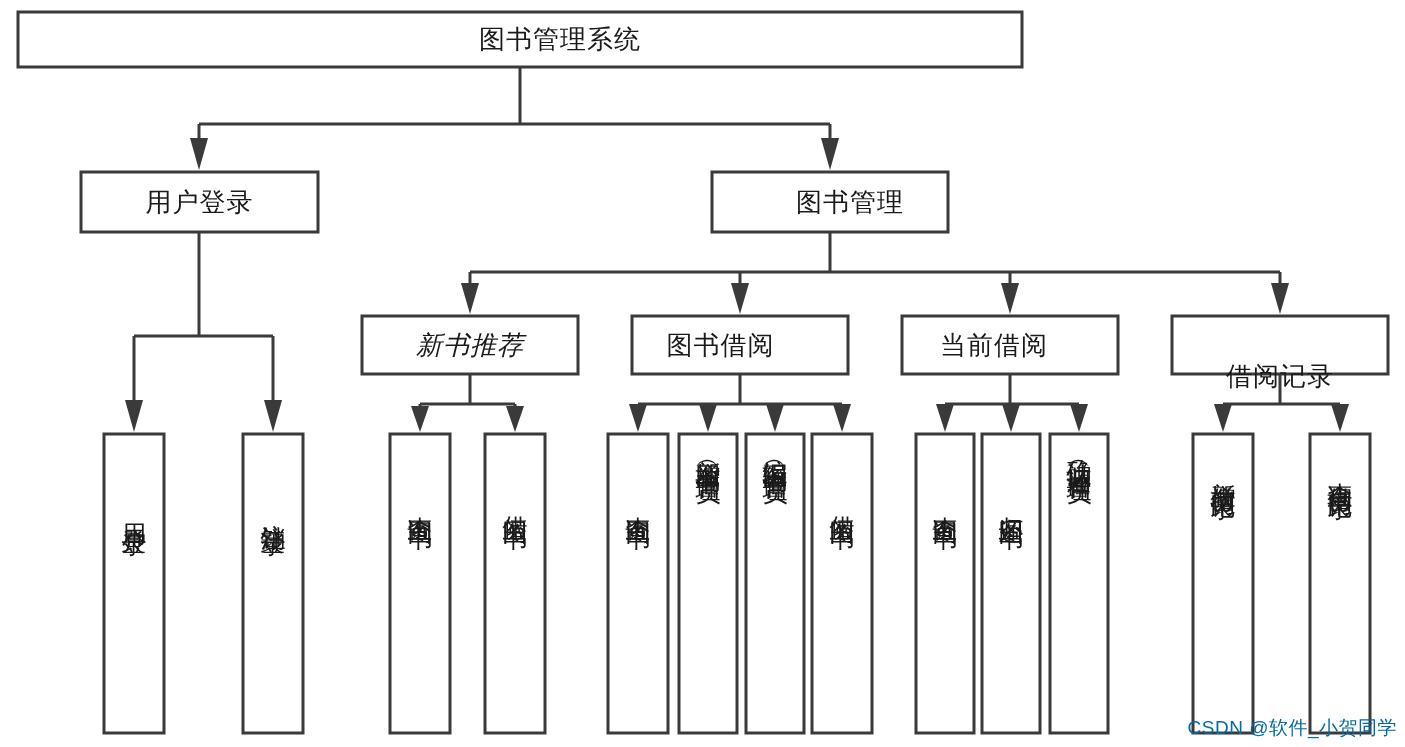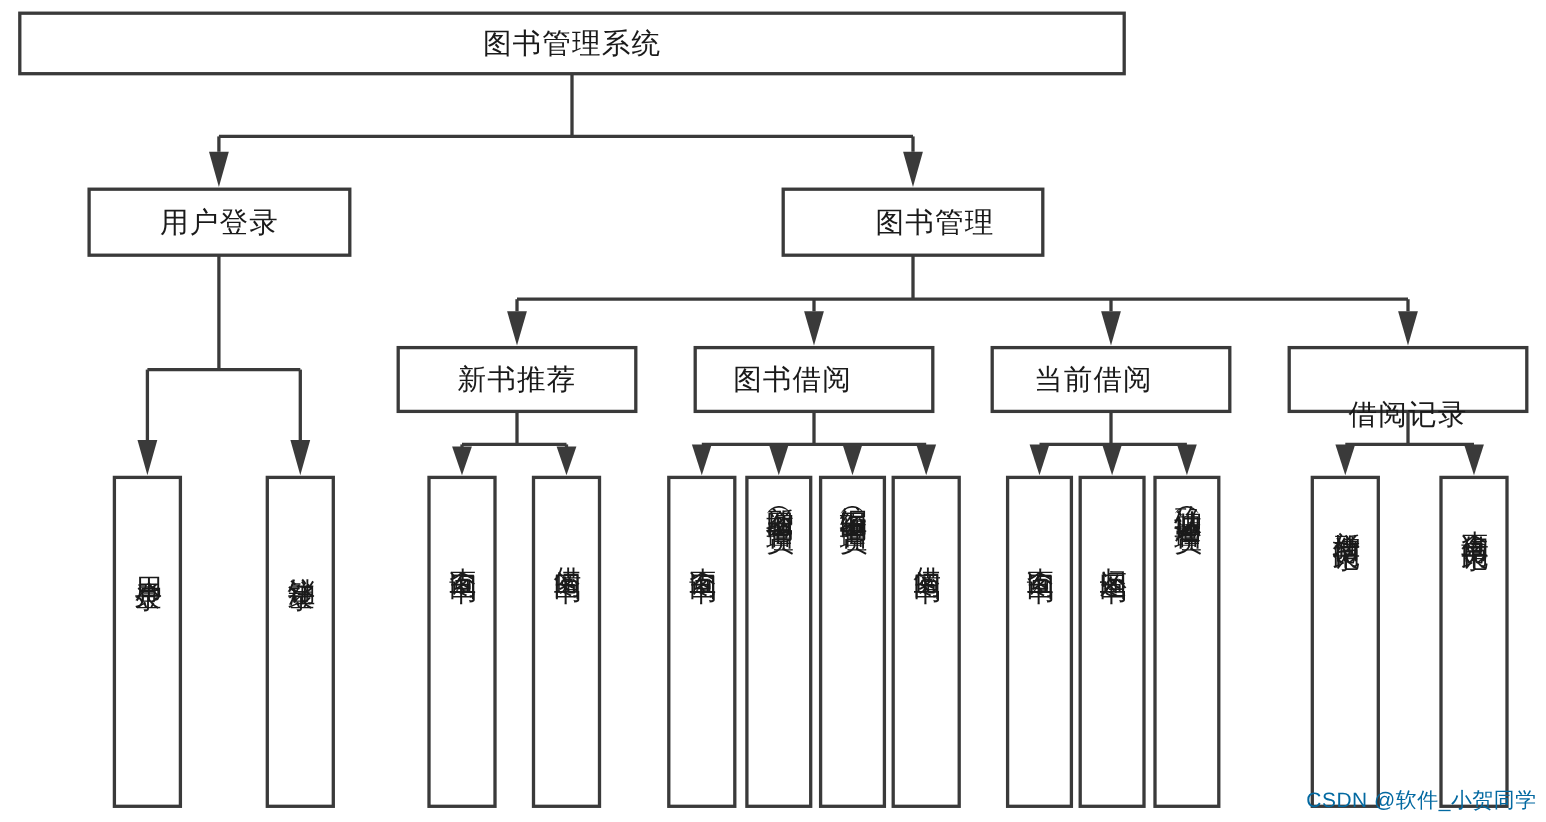--- a/index.html
+++ b/index.html
@@ -169,32 +169,32 @@
       <rect class="node-box" x="746" y="434" width="58" height="299"></rect>
       <rect class="node-box" x="812" y="434" width="60" height="299"></rect>
       <rect class="node-box" x="916" y="434" width="58" height="299"></rect>
       <rect class="node-box" x="982" y="434" width="58" height="299"></rect>
       <rect class="node-box" x="1050" y="434" width="58" height="299"></rect>
       <rect class="node-box" x="1193" y="434" width="60" height="299"></rect>
       <rect class="node-box" x="1310" y="434" width="60" height="299"></rect>
     </g>
   </svg>
 
-  <div class="htext-wrap" style="left:18px; top:12px; width:1004px; height:55px;">
+  <div class="htext-wrap" style="left:18px; top:12px; width:1004px; height:55px;padding-left:40px;">
     <span class="htext">图书管理系统</span>
   </div>
 
   <div class="htext-wrap" style="left:81px; top:172px; width:237px; height:60px;">
     <span class="htext">用户登录</span>
   </div>
   <div class="htext-wrap" style="left:712px; top:172px; width:236px; height:60px;margin-left:20px;">
     <span class="htext">图书管理</span>
   </div>
 
-  <div class="htext-wrap" style="left:362px; top:316px; width:216px; height:58px;">
+  <div class="htext-wrap" style="left:362px; top:316px; width:216px; height:58px;font-style:italic;">
     <span class="htext">新书推荐</span>
   </div>
   <div class="htext-wrap" style="left:632px; top:316px; width:177px; height:58px;">
     <span class="htext">图书借阅</span>
   </div>
   <div class="htext-wrap" style="left:902px; top:316px; width:184px; height:58px;text-align:right;">
     <span class="htext">当前借阅</span>
   </div>
   <div class="htext-wrap" style="left:1172px; top:336px; width:216px; height:58px;align-items:flex-end;">
     <span class="htext">借阅记录</span>

